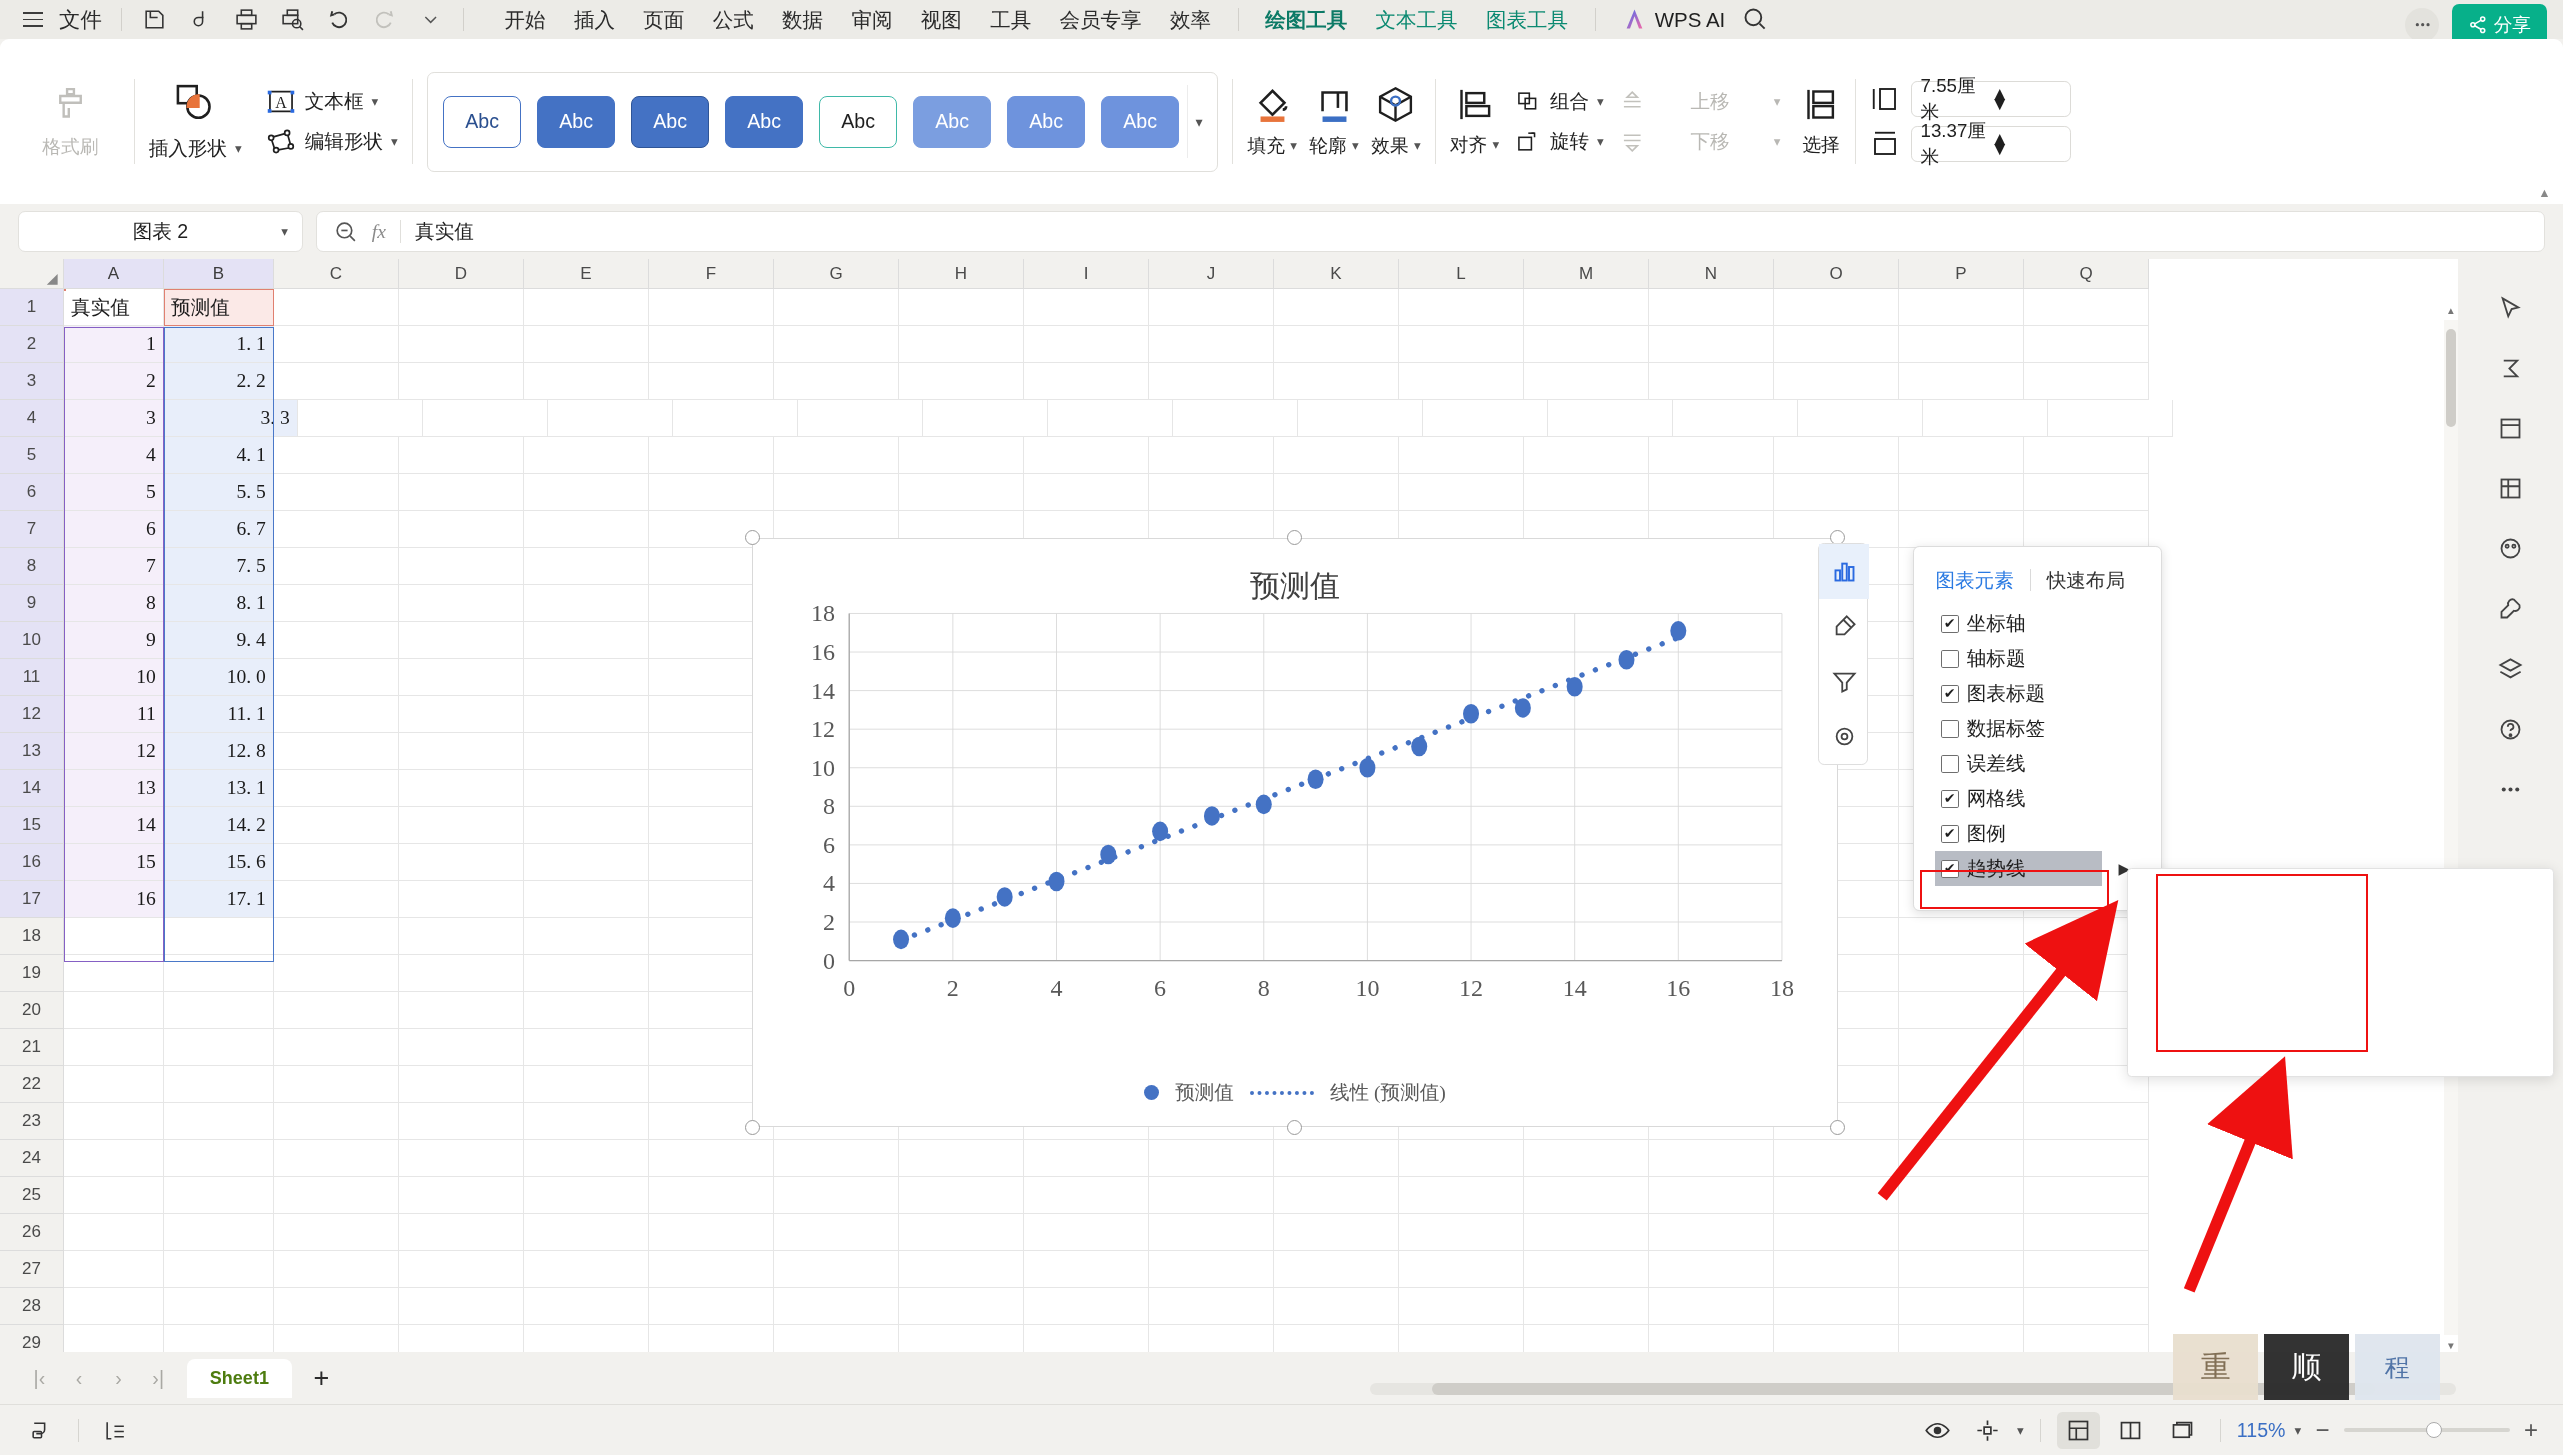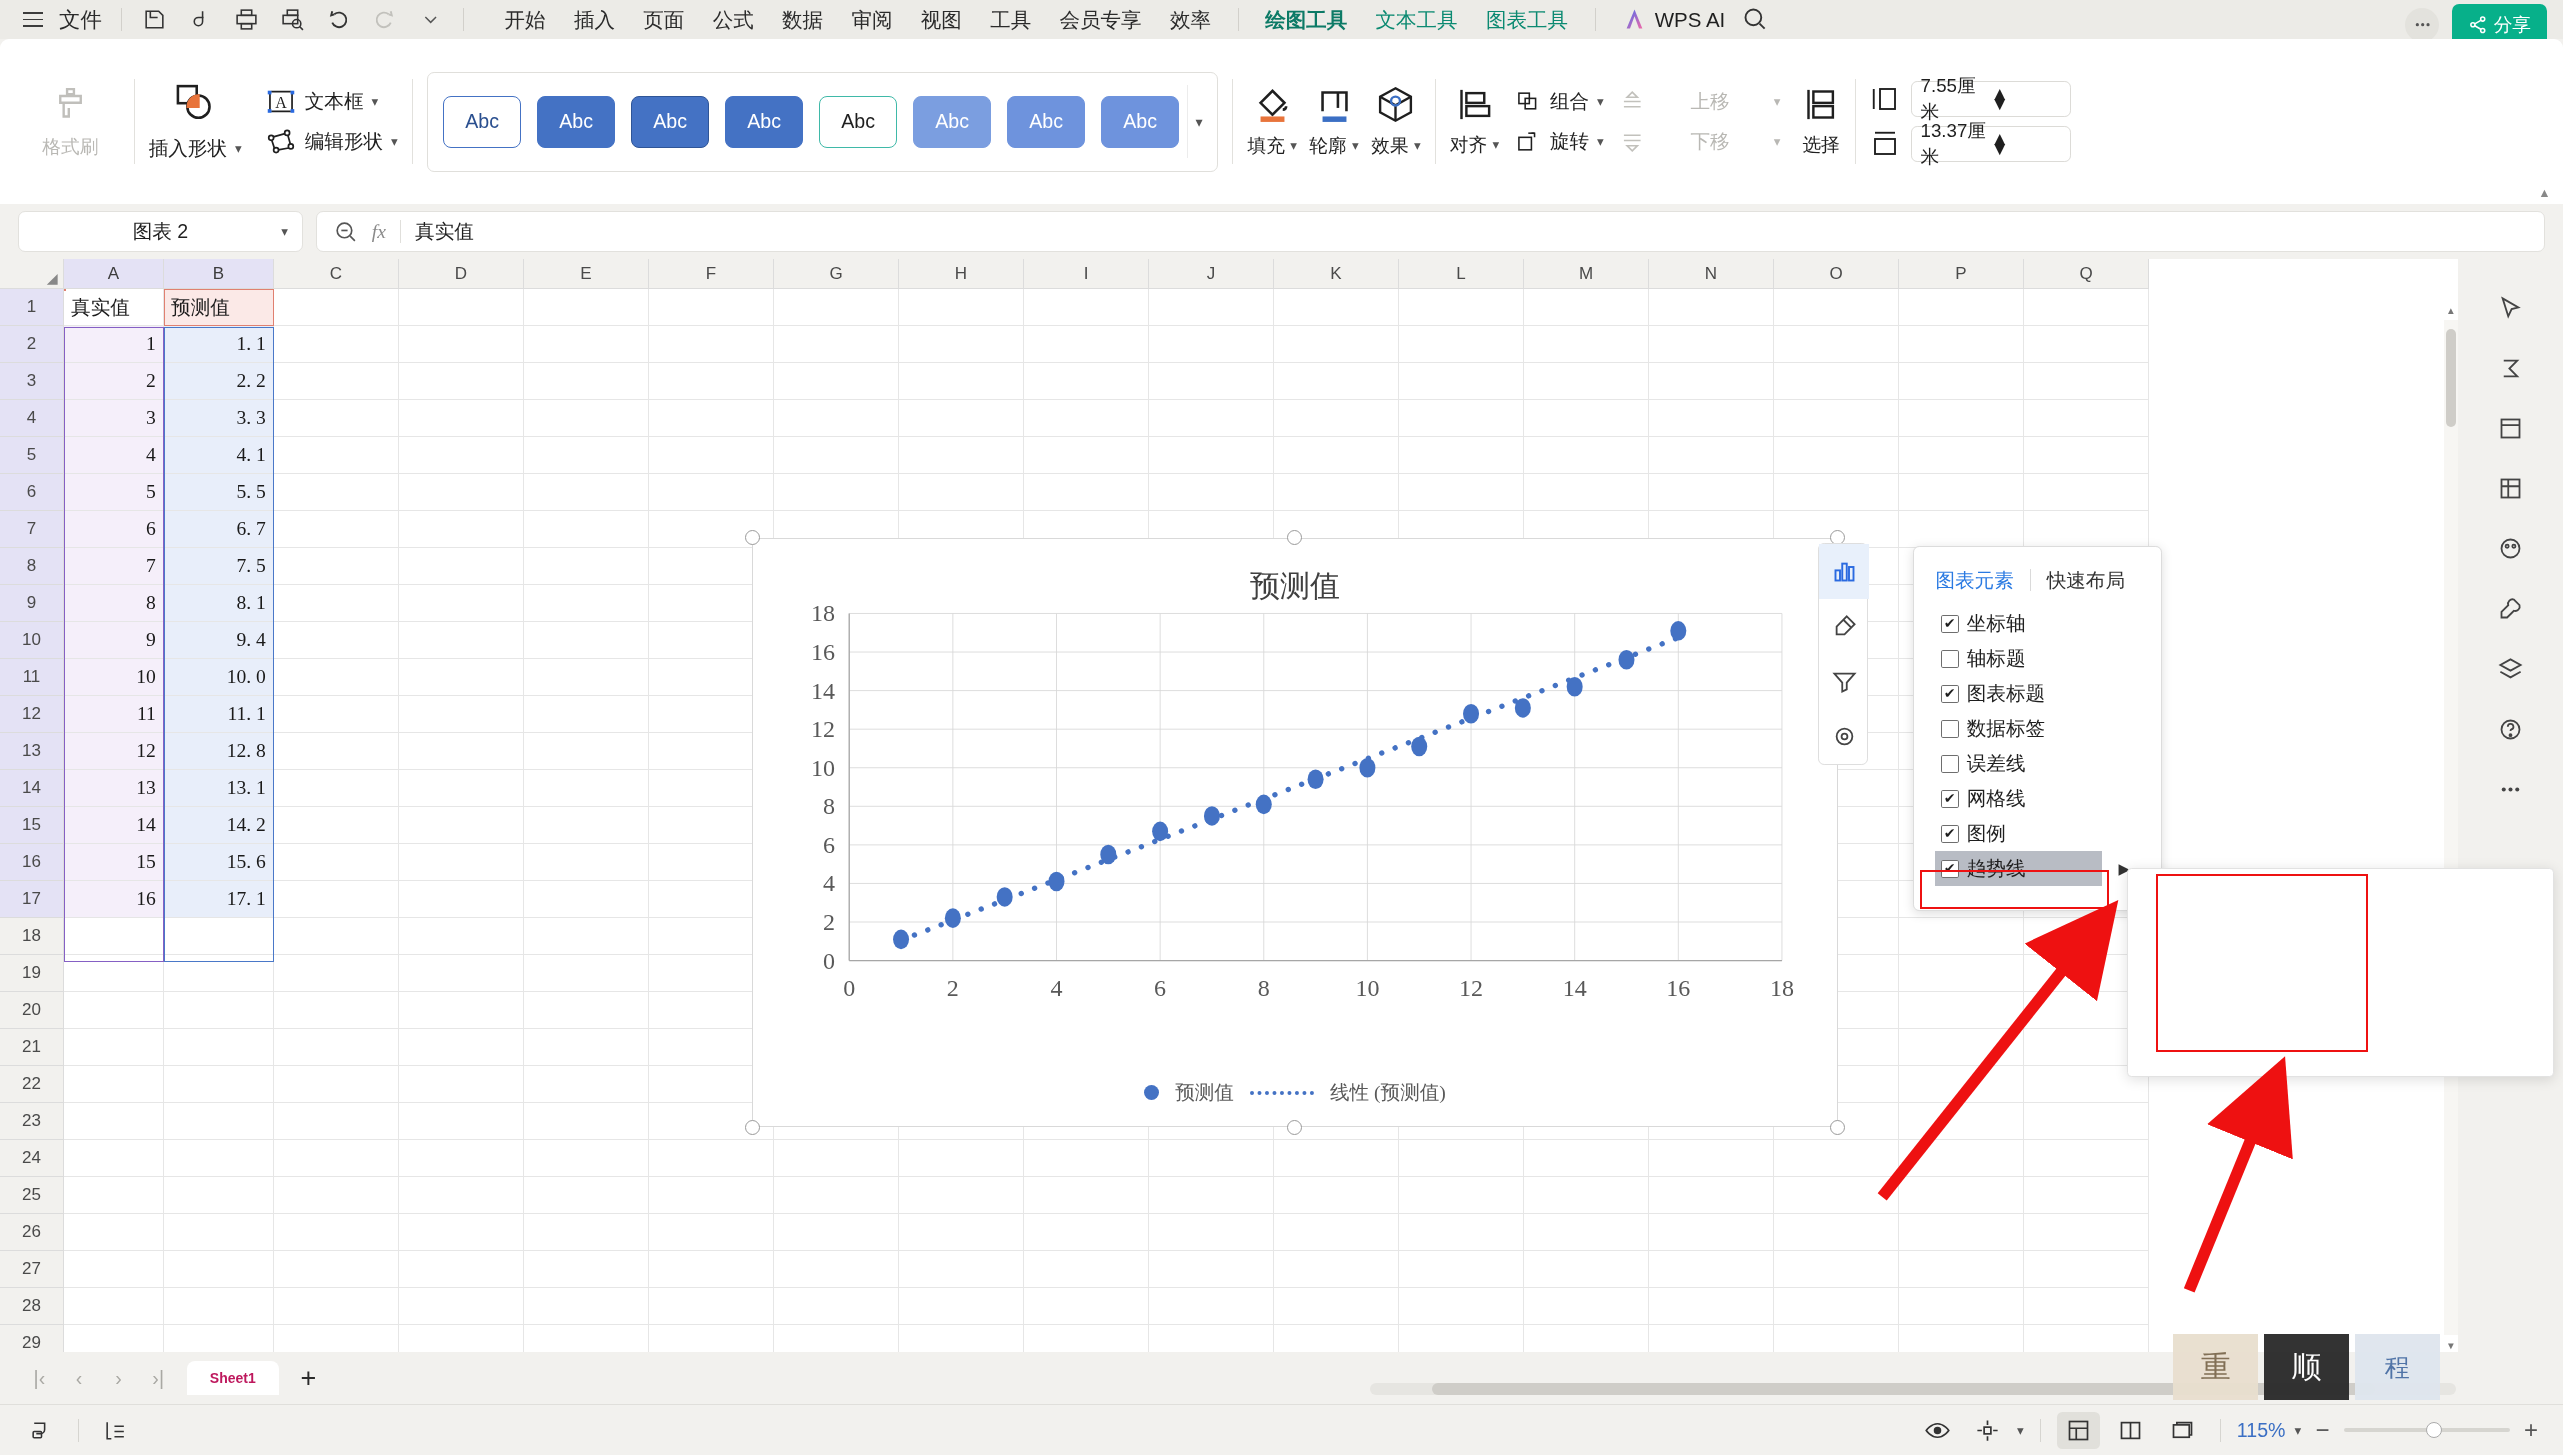--- a/index.html
+++ b/index.html
@@ -222,22 +222,22 @@
   .vthumb { position:absolute; top:9px; left:1.8px; width:10.7px; height:98px; background:#cfcdc8; border-radius:5.3px; cursor:pointer;}
   .vs-up, .vs-dn { position:absolute; left:0; width:14.2px; height:16px; display:flex; align-items:center; justify-content:center; font-size:9.8px; color:#777; cursor:pointer;}
 
   
   .sheetbar {
     position:absolute; left:0; bottom: 51px; width: 2563px; height: 52px;
     background: #f2f1ee; display:flex; align-items:center; padding-left: 21.4px; gap: 3.6px;
   }
   .nav-arrow { width:36px; height:36px; display:flex; align-items:center; justify-content:center; color:#a9a8a3; font-size:19.6px; cursor:pointer;}
   .sheet-tab {
-    background:#fff; border-radius: 8px 8px 0 0; padding: 9px 23px; font-size:14px;
-    color:#be185d; font-weight:bold; cursor:pointer; margin-left:7.1px;
+    background:#fff; border-radius: 8px 8px 0 0; padding: 9px 23px; font-size:18px;
+    color:#4d7c0f; font-weight:bold; cursor:pointer; margin-left:7.1px;
   }
   .add-sheet { font-size: 27px; color:#2b2b2b; margin-left: 18px; cursor:pointer; }
   .hscroll-track { position:absolute; right: 107px; bottom: 60px; width: 1086px; height: 12.5px; background:#e6e5e1; border-radius:6.2px;}
   .hthumb { position:absolute; left: 62px; top:0; width: 943px; height:12.5px; background:#cfcdc8; border-radius:6.2px; cursor:pointer;}
 
   .statusbar {
     position:absolute; left:0; bottom:0; width: 2563px; height: 51px;
     background:#f2f1ee; border-top:0.9px solid #e0dfdb; display:flex; align-items:center;
   }
   .sb-left { display:flex; align-items:center; gap: 9px; padding-left: 21.4px; }
@@ -722,21 +722,21 @@
           <div class="cell" style="width: 125px;"></div>
           <div class="cell" style="width: 125px;"></div>
           <div class="cell" style="width: 125px;"></div>
           <div class="cell" style="width: 125px;"></div>
           <div class="cell" style="width: 125px;"></div>
           <div class="cell" style="width: 125px;"></div>
           <div class="cell" style="width: 125px;"></div>
         </div>
         <div class="cellrow">
           <div class="cell numA" style="width: 100px;">3</div>
-          <div class="cell numB" style="width: 110px;">3. 3</div>
+          <div class="cell numB" style="width: 134px;">3. 3</div>
           <div class="cell" style="width: 125px;"></div>
           <div class="cell" style="width: 125px;"></div>
           <div class="cell" style="width: 125px;"></div>
           <div class="cell" style="width: 125px;"></div>
           <div class="cell" style="width: 125px;"></div>
           <div class="cell" style="width: 125px;"></div>
           <div class="cell" style="width: 125px;"></div>
           <div class="cell" style="width: 125px;"></div>
           <div class="cell" style="width: 125px;"></div>
           <div class="cell" style="width: 125px;"></div>

